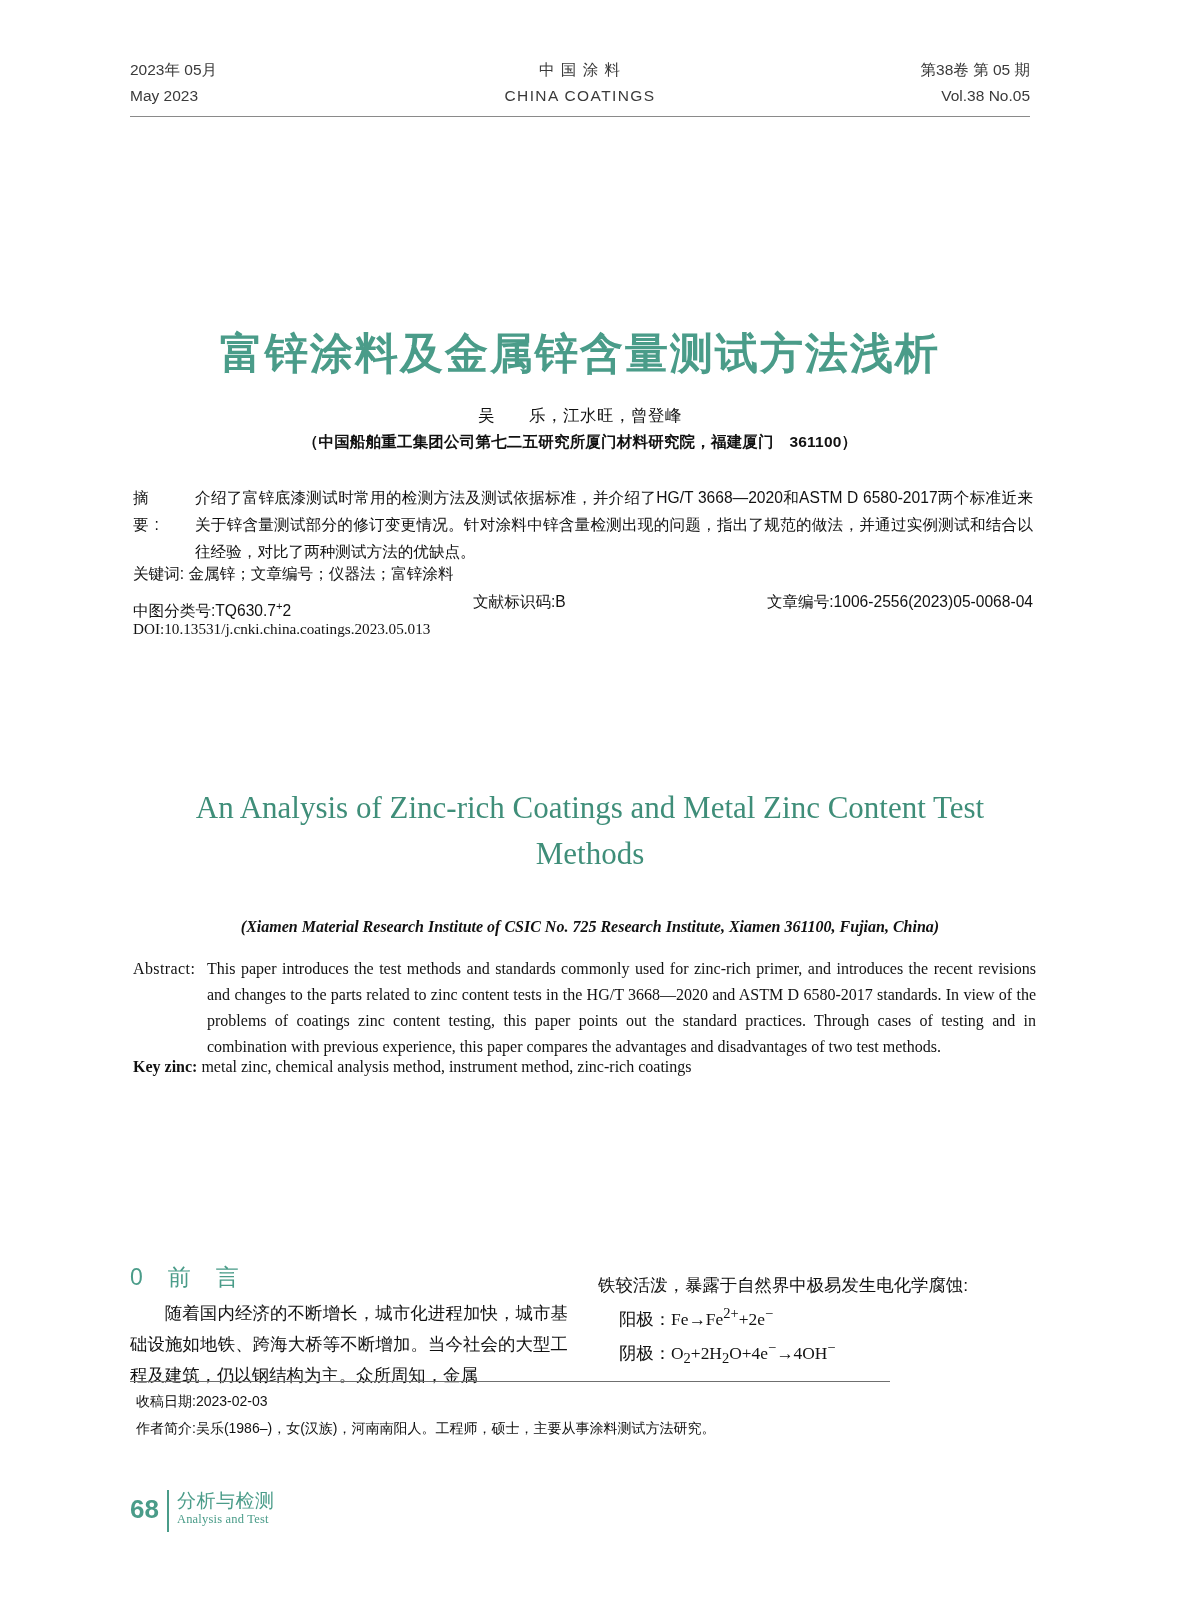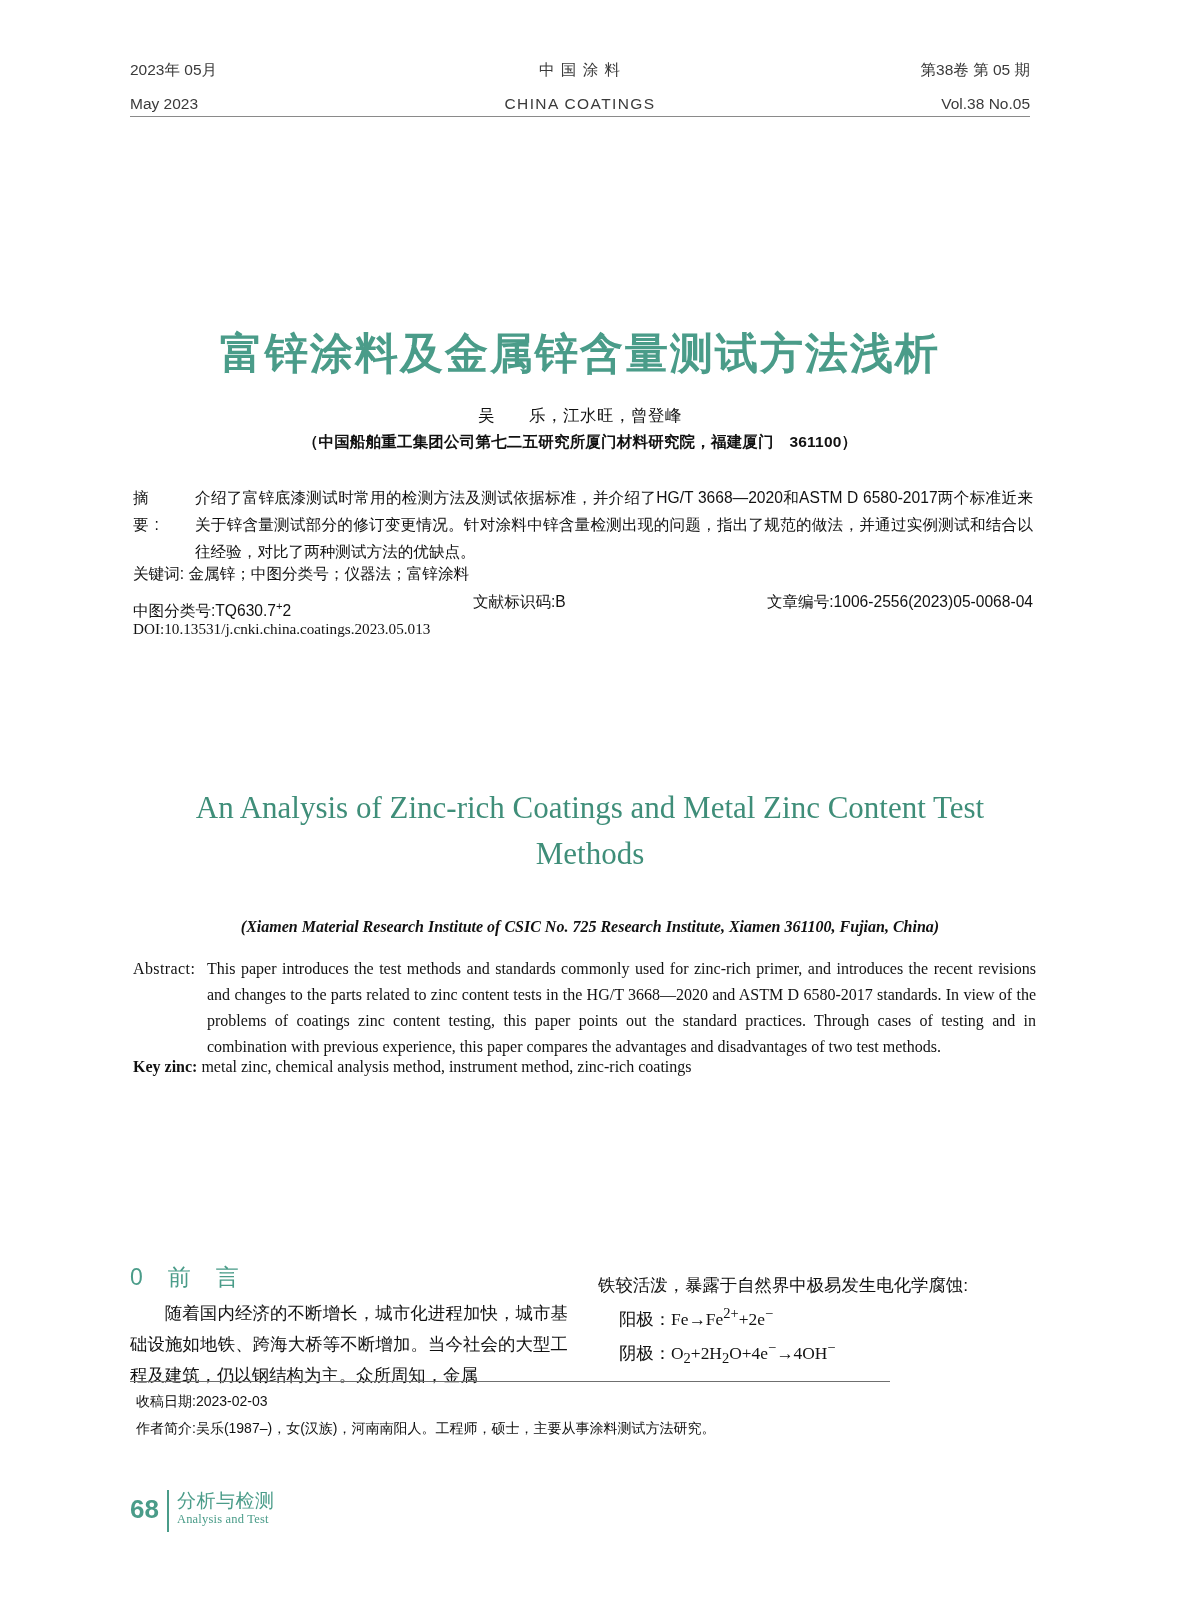--- a/index.html
+++ b/index.html
@@ -34,21 +34,21 @@
   }
   .runhead .row {
     display: flex;
     justify-content: space-between;
     align-items: center;
     line-height: 1.55;
   }
   .runhead .col-l { width: 280px; text-align: left; }
   .runhead .col-c { width: 300px; text-align: center; letter-spacing: 1px; }
   .runhead .col-r { width: 280px; text-align: right; }
-  .runhead .row2 { margin-top: 10px; }
+  .runhead .row2 { margin-top: 2px; }
   .runhead .col-c2 { width: 300px; text-align: center; letter-spacing: 1.4px; }
   .rule {
     position: absolute;
     left: 130px;
     top: 116px;
     width: 900px;
     height: 1px;
     background: #8a8a8a;
   }
 
@@ -327,21 +327,21 @@
   <div class="cn-authors">吴　　乐，江水旺，曾登峰</div>
   <div class="cn-affil">（中国船舶重工集团公司第七二五研究所厦门材料研究院，福建厦门　361100）</div>
 
   <div class="cn-abs">
     <div class="lbl">摘　要:</div>
     <div class="body">
       <p>介绍了富锌底漆测试时常用的检测方法及测试依据标准，并介绍了HG/T 3668—2020和ASTM D 6580-2017两个标准近来关于锌含量测试部分的修订变更情况。针对涂料中锌含量检测出现的问题，指出了规范的做法，并通过实例测试和结合以往经验，对比了两种测试方法的优缺点。</p>
     </div>
   </div>
 
-  <div class="cn-kw">关键词: 金属锌；中图分类号；仪器法；富锌涂料</div>
+  <div class="cn-kw">关键词: 金属锌；文章编号；仪器法；富锌涂料</div>
 
   <div class="cn-codes">
     <div class="c1"><span>中图分类号:</span><span>TQ630.7</span><span class="sup">+</span><span>2</span></div>
     <div class="c2">文献标识码:B</div>
     <div class="c3">文章编号:1006-2556(2023)05-0068-04</div>
   </div>
   <div class="cn-doi">DOI:10.13531/j.cnki.china.coatings.2023.05.013</div>
 
   <div class="en-title">An Analysis of Zinc-rich Coatings and Metal Zinc Content Test Methods</div>
   <div class="en-affil">(Xiamen Material Research Institute of CSIC No. 725 Research Institute, Xiamen 361100, Fujian, China)</div>
@@ -361,21 +361,21 @@
   </div>
   <div class="col-right">
     <p>铁较活泼，暴露于自然界中极易发生电化学腐蚀:</p>
     <p class="eqline">阳极：Fe→Fe<sup>2+</sup>+2e<sup>−</sup></p>
     <p class="eqline">阴极：O<sub>2</sub>+2H<sub>2</sub>O+4e<sup>−</sup>→4OH<sup>−</sup></p>
   </div>
 
   <div class="fn-rule"></div>
   <div class="footnotes">
     <div>收稿日期:2023-02-03</div>
-    <div>作者简介:吴乐(1987–)，女(汉族)，河南南阳人。工程师，硕士，主要从事涂料测试方法研究。</div>
+    <div>作者简介:吴乐(1986–)，女(汉族)，河南南阳人。工程师，硕士，主要从事涂料测试方法研究。</div>
   </div>
 
   <div class="pfoot">
     <div class="num">68</div>
     <div class="bar"></div>
     <div class="txtwrap">
       <div class="t1">分析与检测</div>
       <div class="t2">Analysis and Test</div>
     </div>
   </div>

